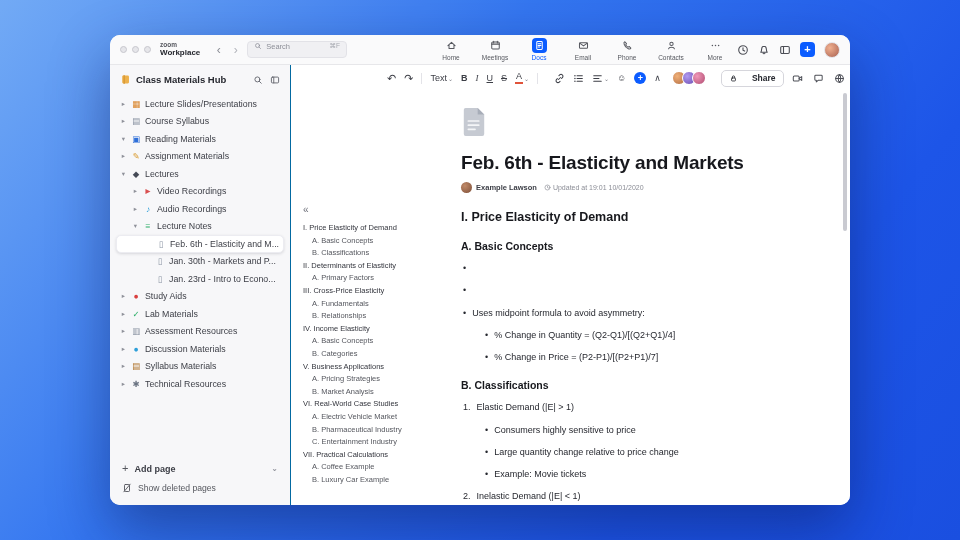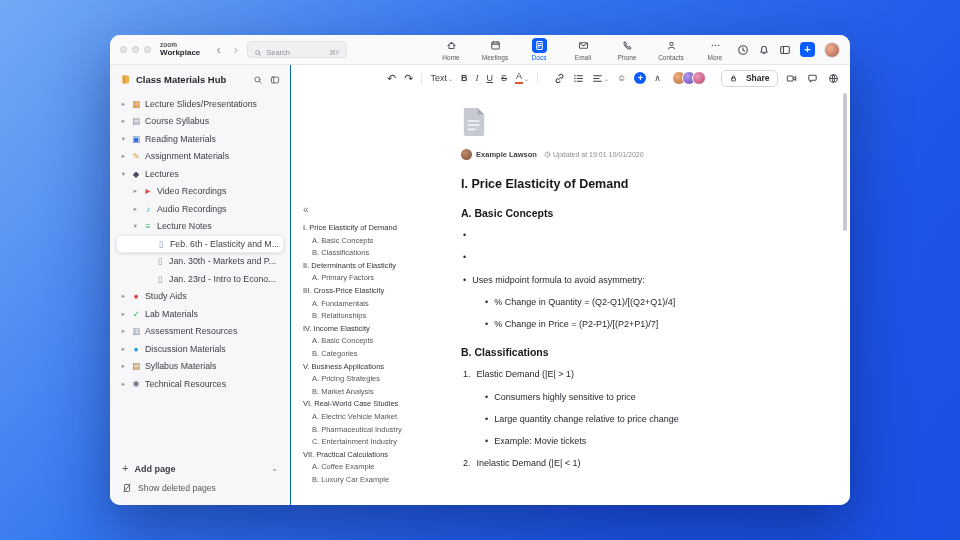--- a/index.html
+++ b/index.html
@@ -8,21 +8,21 @@
   .window{position:absolute;left:110px;top:35px;width:740px;height:470px;background:#fff;border-radius:10px;box-shadow:0 24px 60px rgba(8,20,80,.45);display:flex;flex-direction:column;overflow:hidden}
   
   .titlebar{flex:0 0 30px;background:#fafafb;border-bottom:1px solid #e7e7ea;display:flex;align-items:center;padding:0 10px;gap:6px}
   .traffic{display:flex;gap:5px;margin-right:3px}
   .tl{width:7px;height:7px;border-radius:50%;background:#e6e6ea;border:1px solid #c7c7cd}
   .brand{display:flex;flex-direction:column;line-height:1.05;margin-right:7px}
   .brand-top{font-size:6.5px;color:#55575e;font-weight:700}
   .brand-bottom{font-size:8px;color:#26282f;font-weight:700}
   .histbtn{color:#8a8c94;font-size:12px;width:11px;text-align:center;line-height:1}
   .histbtn.fwd{color:#b3b5bc}
-  .searchpill{width:100px;height:17px;background:#f0f0f3;border:1px solid #e2e2e7;border-radius:4px;display:flex;align-items:flex-end;gap:4px;padding:0 6px;color:#8d8f98}
+  .searchpill{width:100px;height:17px;background:#f0f0f3;border:1px solid #e2e2e7;border-radius:4px;display:flex;align-items:flex-start;gap:4px;padding:0 6px;color:#8d8f98}
   .s-ph{font-size:7.5px;flex:1}
   .s-kbd{font-size:6.5px;color:#a5a7af}
   .topnav{display:flex;gap:12px;margin-left:82px}
   .navitem{display:flex;flex-direction:column;align-items:center;gap:1px;min-width:32px;color:#55575e}
   .navbox{width:15px;height:15px;border-radius:4px;display:flex;align-items:center;justify-content:center}
   .navitem.active{color:#0b5cff}
   .navitem.active .navbox{background:#0b5cff;color:#fff}
   .navlabel{font-size:6.5px}
   .tb-right{margin-left:auto;display:flex;align-items:center;gap:9px;color:#4c4e56}
   .plusbtn{width:15px;height:15px;border-radius:4px;background:#0b5cff;color:#fff;font-size:11px;display:flex;align-items:center;justify-content:center;font-weight:700;line-height:1}
@@ -57,21 +57,21 @@
   .tbtn .g.s{text-decoration:line-through}
   .tbtn .g.arrow{font-size:11px}
   .tbtn .g.color{border-bottom:2px solid #e0533a;padding:0 1px 1px}
   .tbtn .g.code{font-size:7.5px;font-family:"DejaVu Sans Mono",monospace}
   .tbtn .dd{font-size:6px;color:#7b7d86}
   .tbtn.insert .g{width:12px;height:12px;border-radius:50%;background:#0b5cff;color:#fff;display:flex;align-items:center;justify-content:center;font-size:9px;font-weight:700}
   .tdivider{width:1px;height:11px;background:#e3e3e8}
   .avatars{display:flex;margin-left:3px}
   .av{width:14px;height:14px;border-radius:50%;border:1.5px solid #fff}
   .av+.av{margin-left:-4px}
-  .sharebtn{margin-left:7px;display:flex;align-items:center;gap:8px;border:1px solid #d6d6dc;border-radius:5px;padding:2.5px 7px;font-size:8.5px;font-weight:700;color:#26282f;background:#fff}
+  .sharebtn{margin-left:7px;display:flex;align-items:center;gap:14px;border:1px solid #d6d6dc;border-radius:5px;padding:2.5px 7px;font-size:8.5px;font-weight:700;color:#26282f;background:#fff}
   .tb-end{margin-left:auto;display:flex;align-items:center;gap:10px;color:#4c4e56}
   
   .docarea{flex:1;position:relative;min-height:0;overflow:hidden}
   .outline{position:absolute;left:12px;top:108px;width:116px}
   .o-collapse{font-size:10px;color:#6e707a;margin-bottom:7px;display:inline-block;line-height:1}
   .orow{font-size:7.5px;line-height:12.6px;color:#33353d;white-space:nowrap}
   .orow.sub{padding-left:9px;color:#55575e}
   .doccontent{position:absolute;left:170px;top:16px;right:38px}
   .doctitle{font-size:19px;font-weight:800;color:#17181d;letter-spacing:-.2px;margin-top:11px;white-space:nowrap}
   .byline{display:flex;align-items:center;gap:4px;margin-top:8px;color:#8b8d96}
@@ -467,20 +467,21 @@
           </div>
 
           <div class="doccontent">
             <svg width="26" height="30" viewBox="0 0 28 32">
               <path d="M3 3 a2 2 0 0 1 2 -2 h13 l7 7 v21 a2 2 0 0 1 -2 2 h-18 a2 2 0 0 1 -2 -2 Z" fill="#c6cad2"></path>
               <path d="M18 1 l7 7 h-7 Z" fill="#a7adb8"></path>
               <rect x="7" y="14" width="13" height="1.8" rx=".9" fill="#f4f5f7"></rect>
               <rect x="7" y="18.5" width="13" height="1.8" rx=".9" fill="#f4f5f7"></rect>
               <rect x="7" y="23" width="9" height="1.8" rx=".9" fill="#f4f5f7"></rect>
             </svg>
+            <div class="doctitle">Feb. 6th - Elasticity and Markets</div>
             <div class="byline">
               <span class="by-av"></span>
               <span class="by-name">Example Lawson</span>
               <span class="by-upd">
                 <span id="clock-small-ic">
                     <svg class="svgi" width="7" height="7" viewBox="0 0 12 12" fill="none" stroke="currentColor" stroke-width="1.1" stroke-linecap="round" stroke-linejoin="round">
                       <circle cx="6" cy="6" r="4.3"></circle>
                       <path d="M6 3.8 L6 6.2 L7.7 7.1"></path>
                     </svg>
                   </span>

